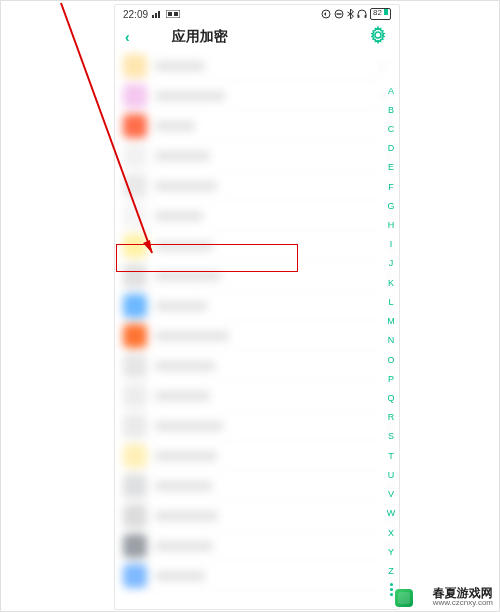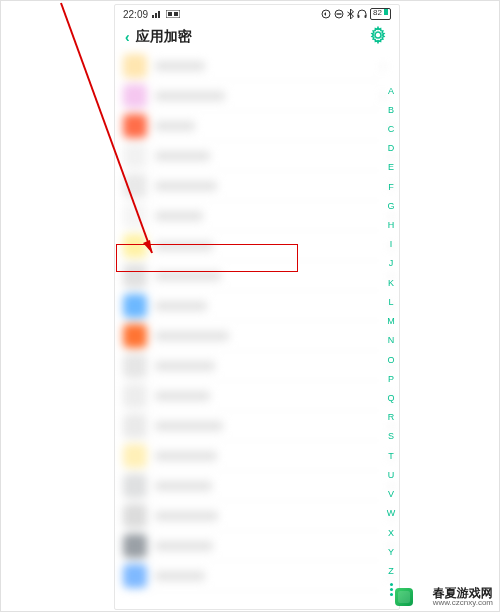--- a/index.html
+++ b/index.html
@@ -53,20 +53,21 @@
   .back-btn {
     color: #06c18f;
     font-size: 14px;
     font-weight: bold;
     margin-right: 6px;
   }
   .title-text {
     font-size: 14px;
     font-weight: 600;
     color: #222;
+    margin-left: 36px;
   }
   .gear {
     position: absolute;
     right: 12px;
     top: 50%;
     transform: translateY(-50%);
   }
   .app-list {
     position: absolute;
     left: 0;
@@ -148,21 +149,21 @@
     height: 28px;
     border: 1.5px solid #d80000;
     box-sizing: border-box;
     pointer-events:none;
   }
   .watermark {
     position: absolute;
     right: 6px;
     bottom: 4px;
     display: flex;
-    align-items: center;
+    align-items: flex-end;
     gap: 20px;
   }
   .wm-logo {
     width: 18px; height: 18px;
     background: linear-gradient(135deg,#3bd06a,#0b9e4a);
     border-radius: 4px;
     position:relative;
   }
   .wm-logo::after{
     content:"";

